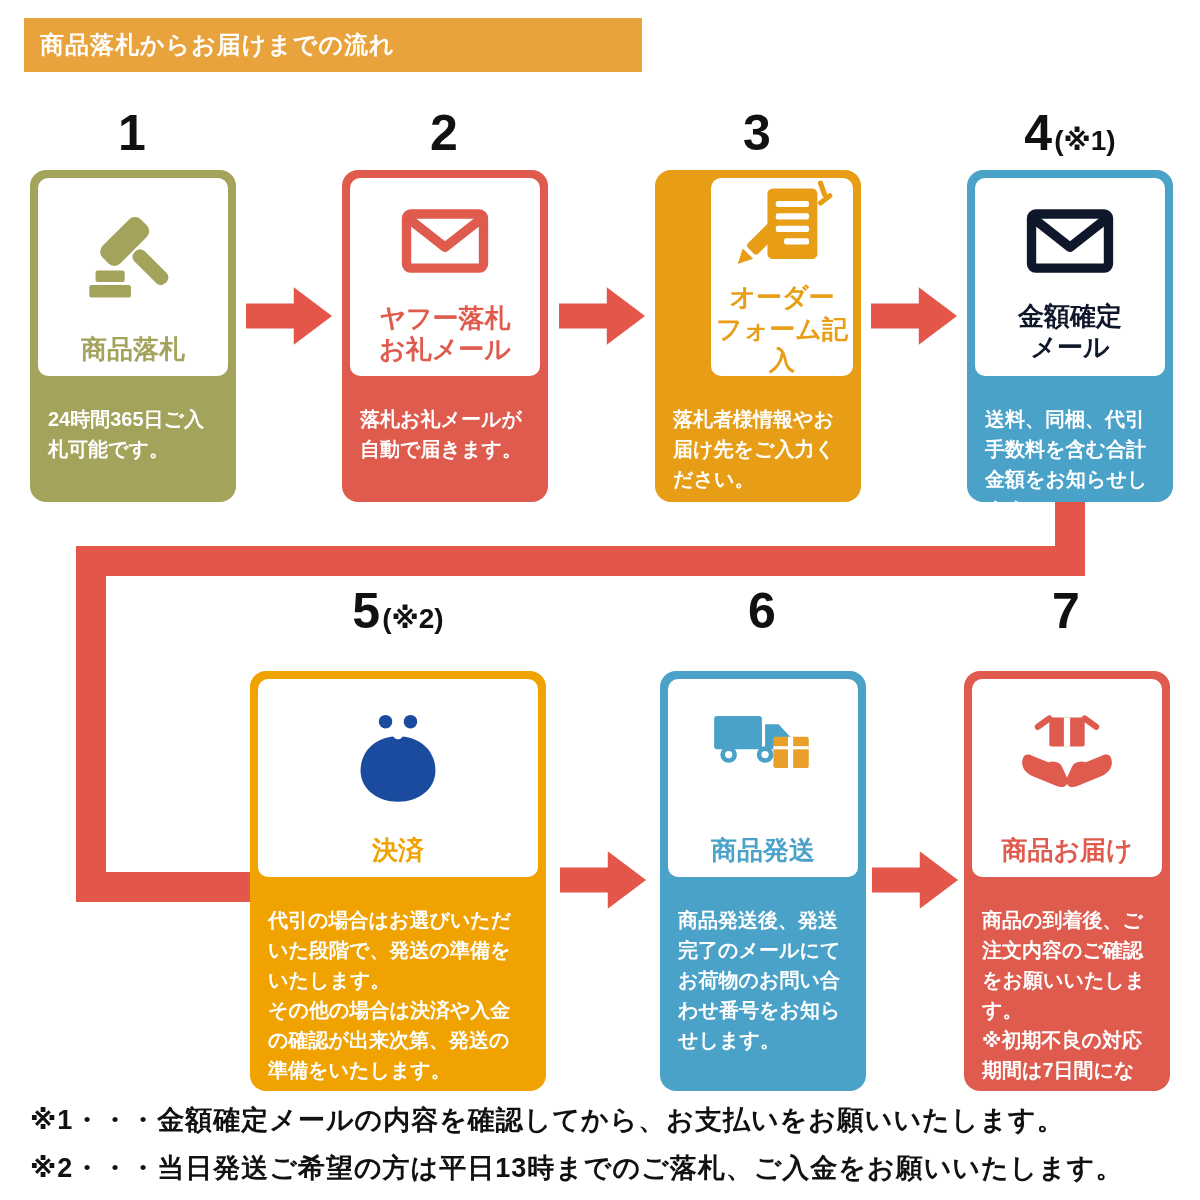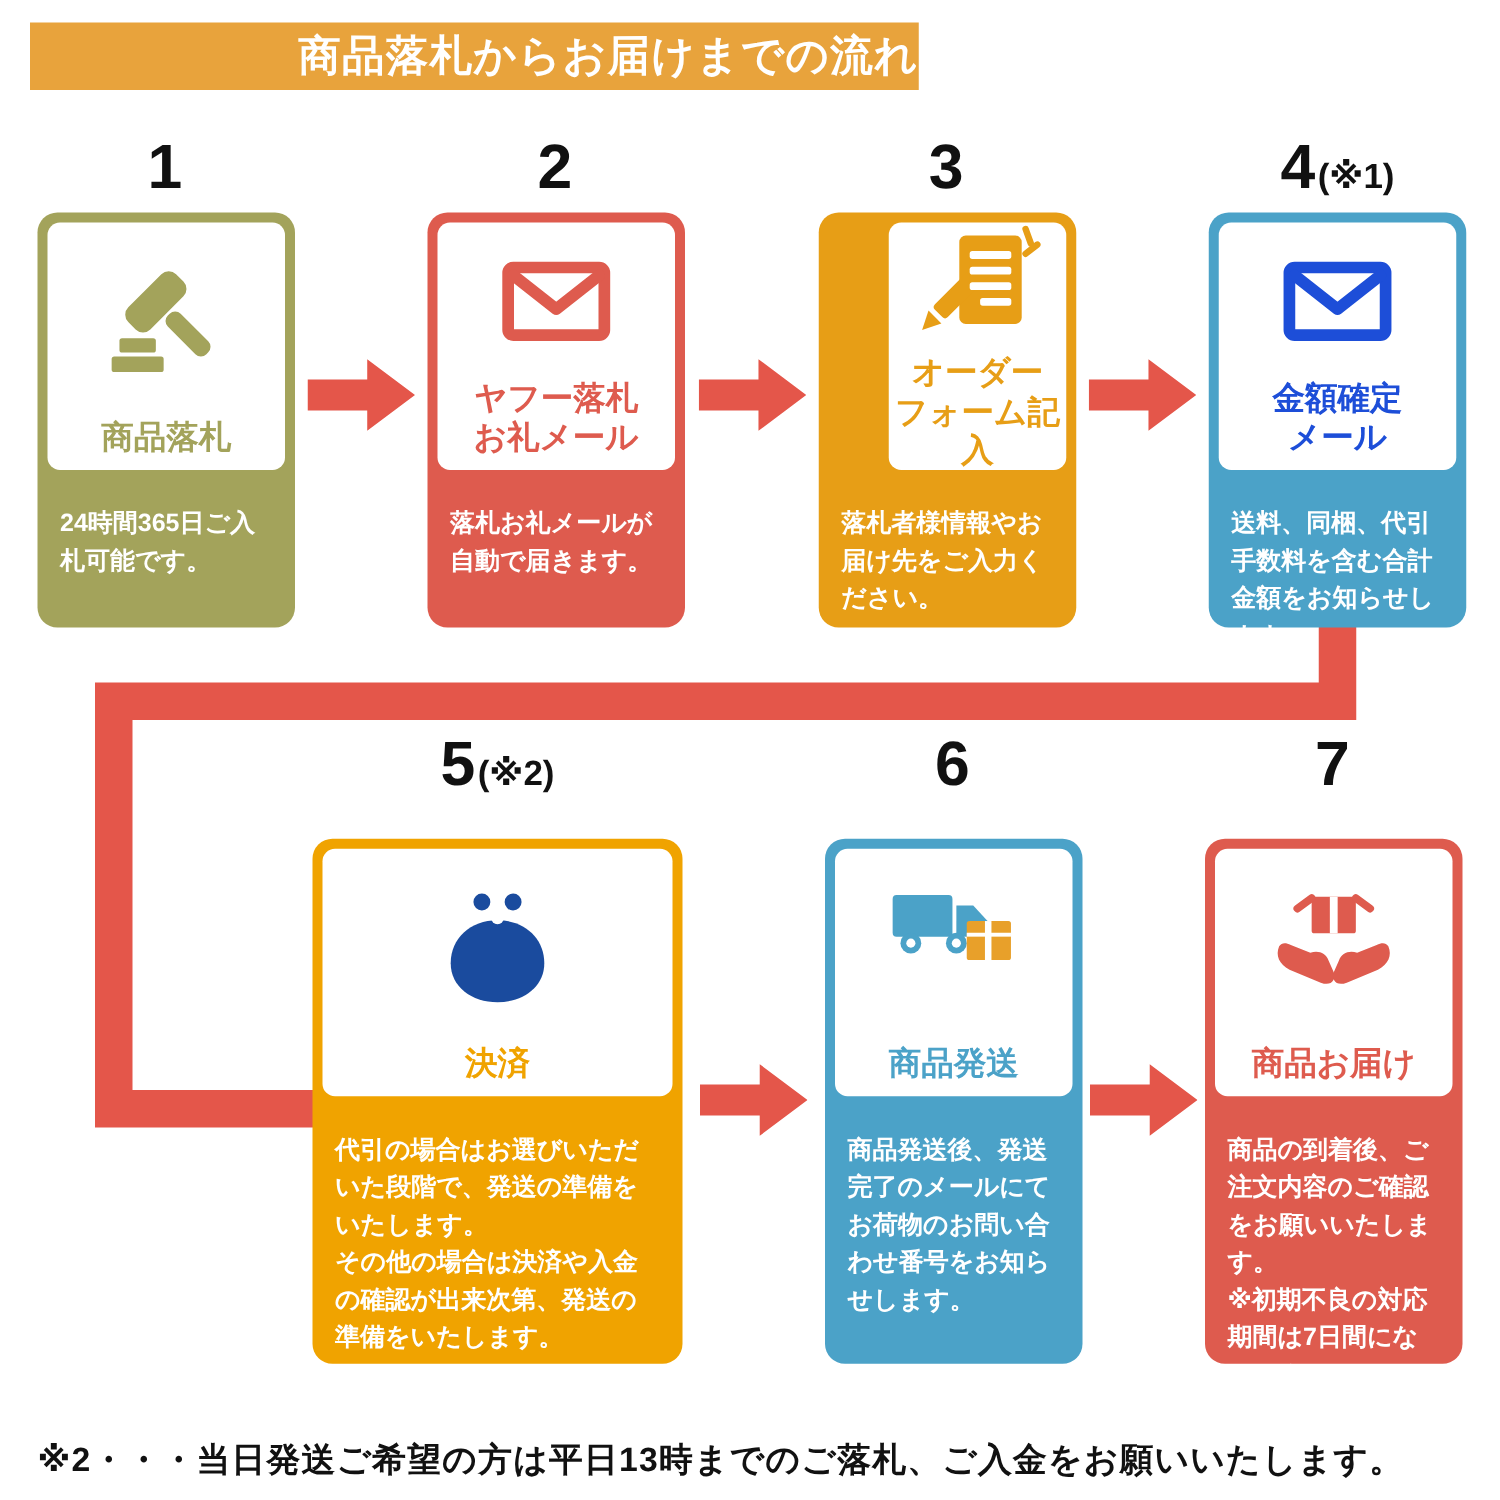--- a/index.html
+++ b/index.html
@@ -4,23 +4,23 @@
 <style>
   * { margin:0; padding:0; box-sizing:border-box; }
   html,body { background:#fff; }
   body {
     width:1200px; height:1200px; position:relative; overflow:hidden;
     font-family:"Liberation Sans","DejaVu Sans",sans-serif;
   }
   .stage { position:absolute; left:0; top:0; width:1200px; height:1200px; }
 
   .banner {
-    position:absolute; left:24px; top:18px; width:711px; height:54px;
+    position:absolute; left:24px; top:18px; width:618px; height:54px;
     display:flex; align-items:center; padding-left:16px;
-    color:#fff; font-size:34px; font-weight:800; letter-spacing:1px;justify-content:flex-end;
+    color:#fff; font-size:24px; font-weight:800; letter-spacing:1px;
   }
 
   .connector { position:absolute; left:0; top:0; z-index:0; }
 
   .step-num {
     position:absolute; z-index:2; text-align:center; color:#111;
     font-size:50px; font-weight:800; height:58px; line-height:58px;
     letter-spacing:2px;
   }
   .step-num .note { font-size:28px; font-weight:800; letter-spacing:0; }
@@ -127,21 +127,21 @@
           </g>
         </svg>
       </div>
       <div class="card-title">オーダー
 フォーム記入</div>
     </div>
     <div class="card-desc">落札者様情報やお届け先をご入力ください。</div>
   </div>
 
   <div class="card" style="left: 967px; background-color: rgb(75, 162, 200);">
-    <div class="card-top" style="color: #1d4ed8;">
+    <div class="card-top" style="color: #0f172a; font-family: Liberation Mono, monospace;">
       <div class="icon-wrap">
         <svg viewBox="0 0 100 100" width="104" height="104">
           <rect x="13" y="25" width="74" height="52" rx="4" fill="none" stroke="currentColor" stroke-width="9"></rect>
           <path d="M17 31 L50 57 L83 31" fill="none" stroke="currentColor" stroke-width="9" stroke-linejoin="round" stroke-linecap="round"></path>
         </svg>
       </div>
       <div class="card-title">金額確定
 メール</div>
     </div>
     <div class="card-desc">送料、同梱、代引手数料を含む合計金額をお知らせします。</div>
@@ -228,15 +228,16 @@
     <svg viewBox="0 0 90 60" width="86" height="58">
         <polygon points="0,17 50,17 50,0 90,30 50,60 50,43 0,43" fill="currentColor"></polygon>
       </svg>
   </div>
   <div class="arrow" style="left: 872px; top: 851px; color: rgb(228, 86, 74);">
     <svg viewBox="0 0 90 60" width="86" height="58">
         <polygon points="0,17 50,17 50,0 90,30 50,60 50,43 0,43" fill="currentColor"></polygon>
       </svg>
   </div>
 
+  <div class="footnote" style="top:1102px">※1・・・金額確定メールの内容を確認してから、お支払いをお願いいたします。</div>
   <div class="footnote" style="top:1150px">※2・・・当日発送ご希望の方は平日13時までのご落札、ご入金をお願いいたします。</div>
 
 </div>
 
 </body></html>

